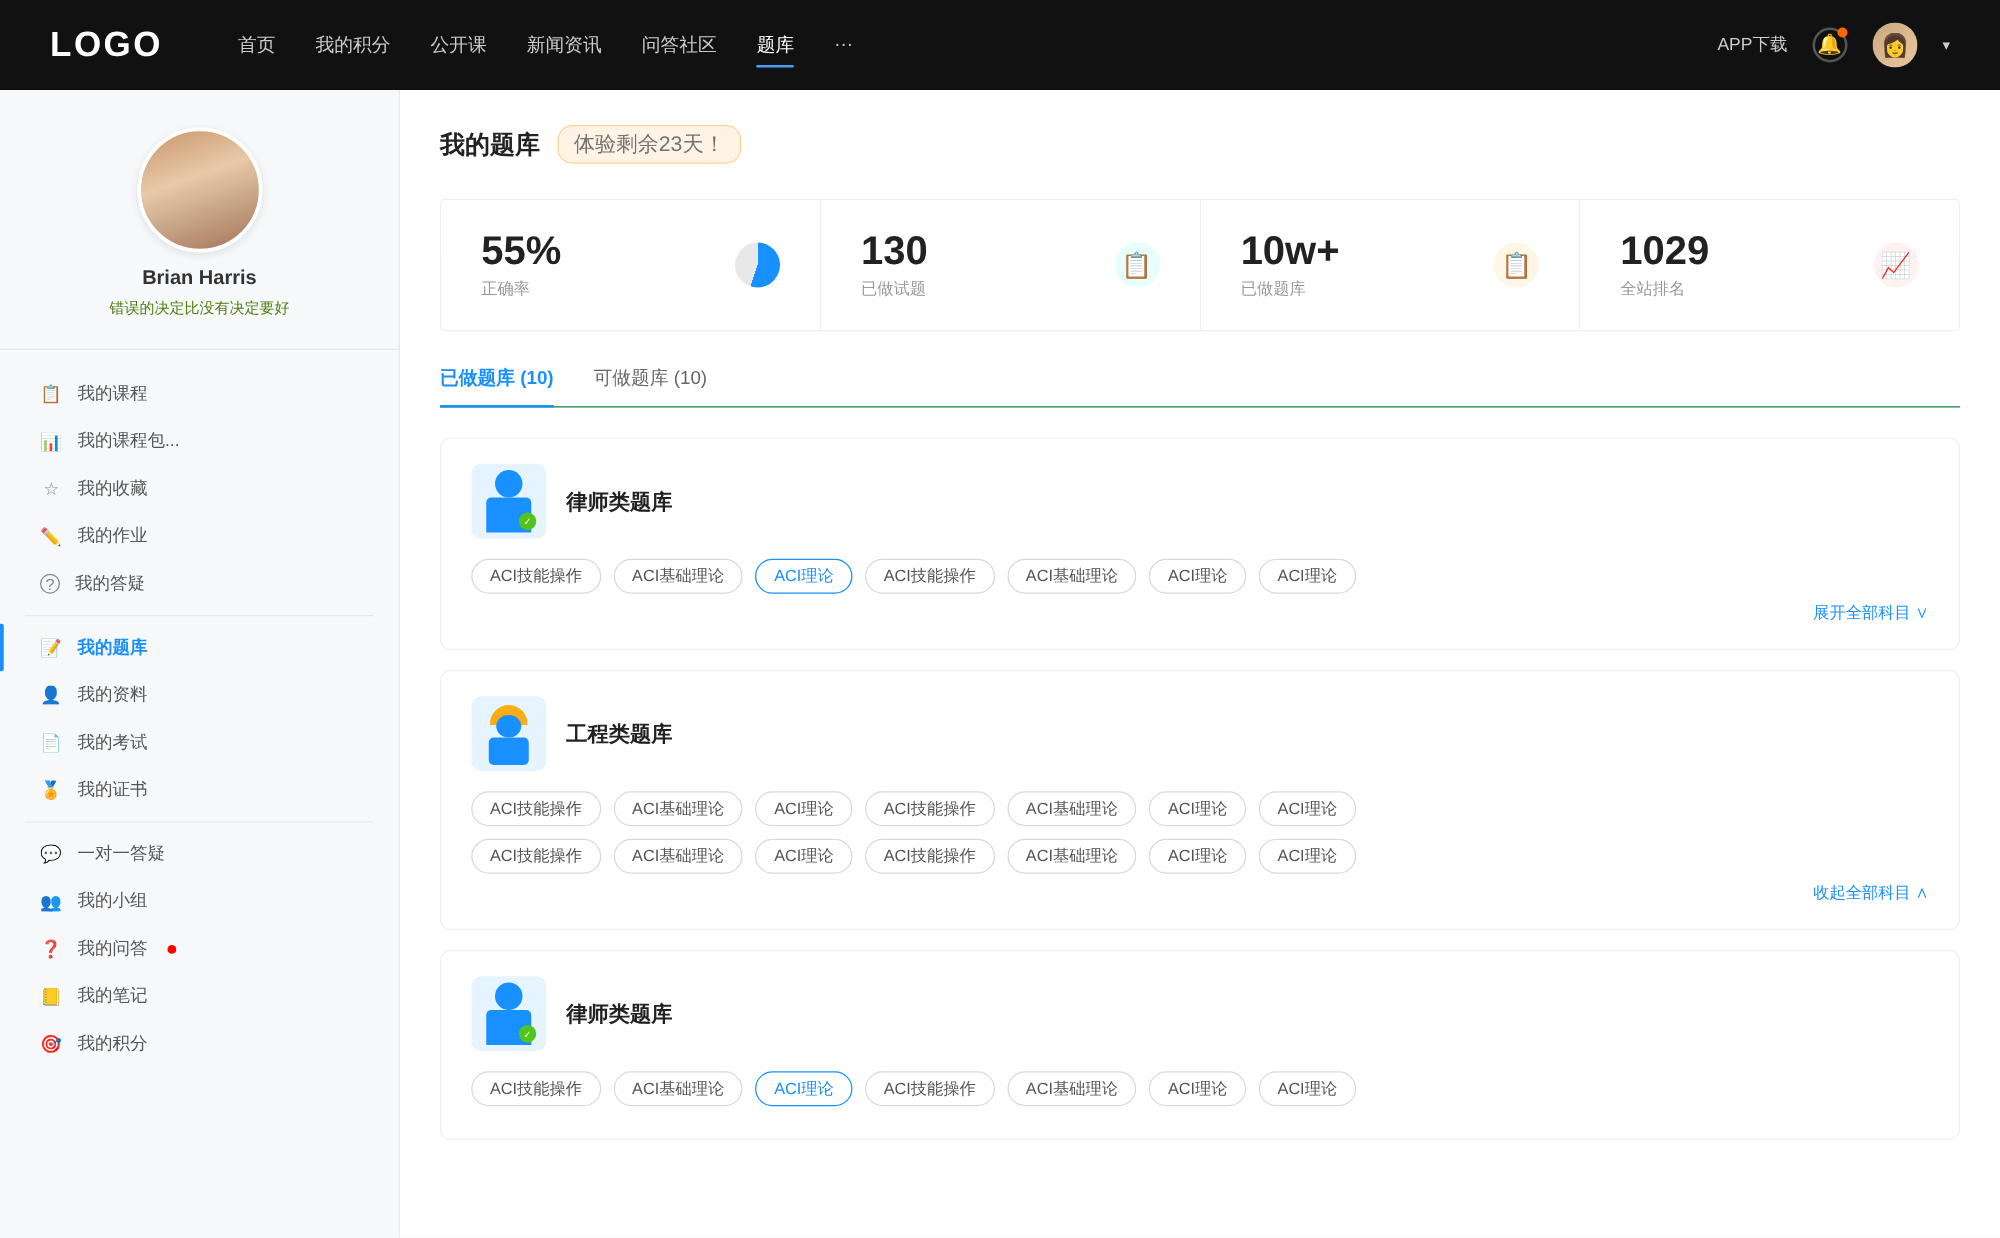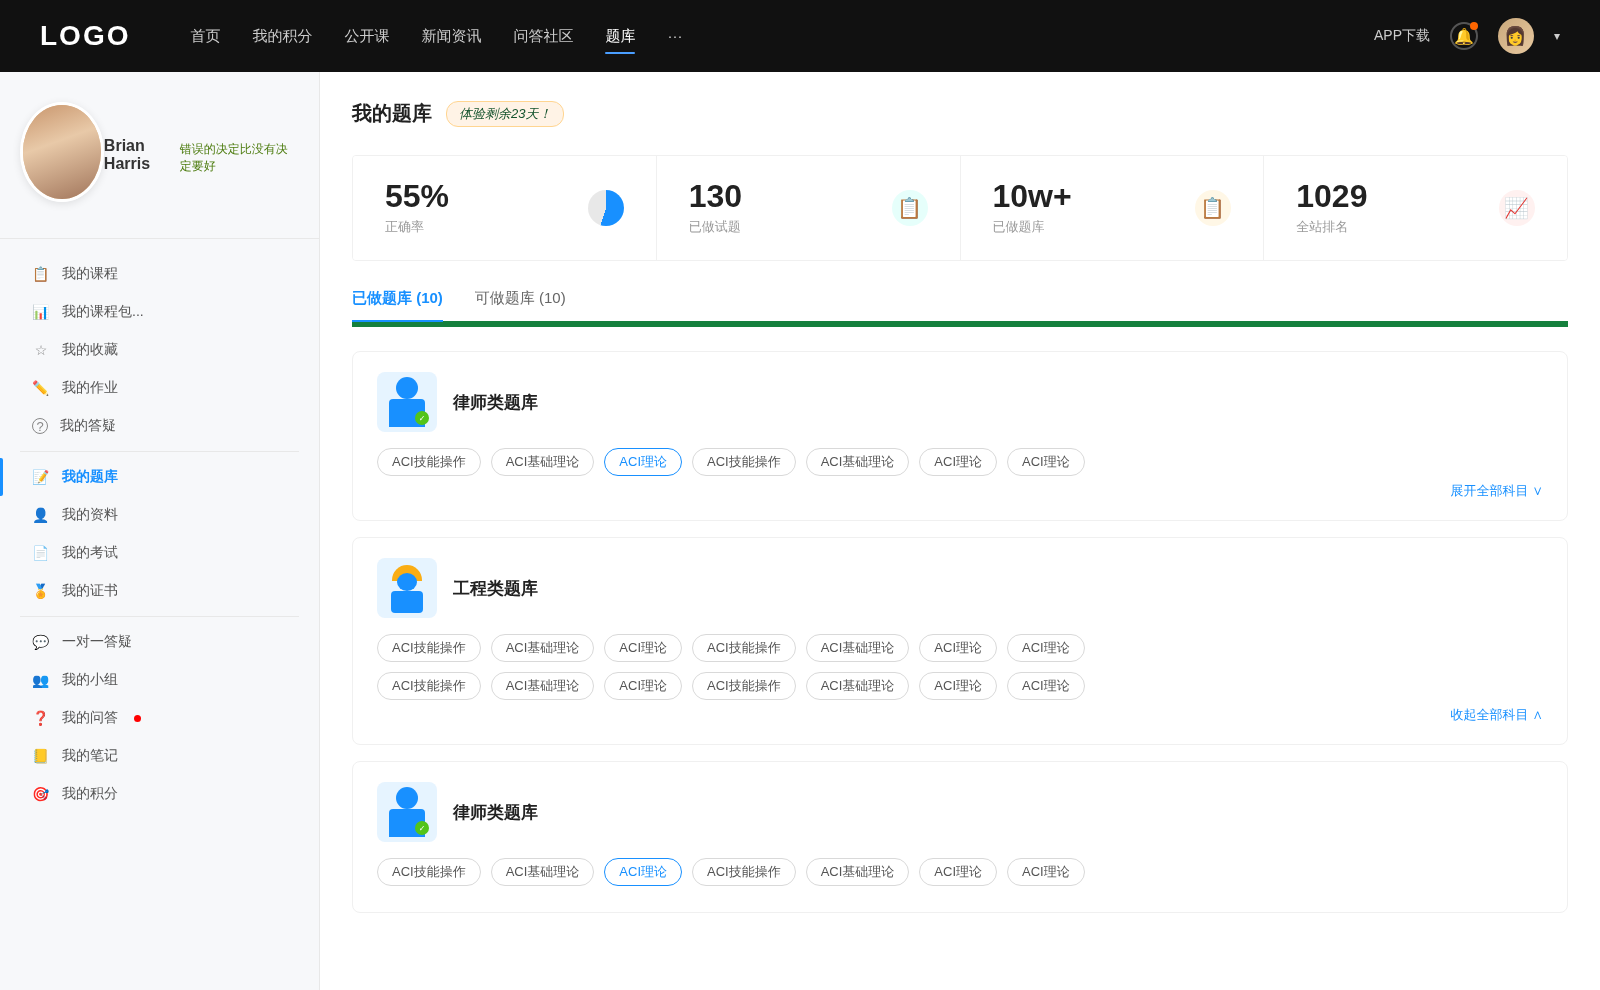--- a/index.html
+++ b/index.html
@@ -93,21 +93,21 @@
     
     .sidebar {
       width: 320px;
       background: #f7f8fa;
       border-right: 1px solid #e8e8e8;
       padding: 30px 0 20px 0;
       flex-shrink: 0;
     }
     .sidebar-profile {
       display: flex;
-      flex-direction: row;
+      flex-direction: column;
       align-items: center;
       padding: 0 20px 24px 20px;
       border-bottom: 1px solid #e8e8e8;
     }
     .profile-avatar {
       width: 100px; height: 100px;
       border-radius: 50%;
       background: linear-gradient(135deg, #d4a574, #e8c9a0);
       margin-bottom: 12px;
       overflow: hidden;
@@ -186,26 +186,25 @@
       gap: 14px;
       margin-bottom: 28px;
     }
     .page-title {
       font-size: 20px;
       font-weight: 700;
       color: #222;
     }
     .trial-badge {
       background: #fff3e6;
-      color: #14532d;
+      color: #737373;
       border: 1px solid #ffd591;
       border-radius: 12px;
       padding: 3px 12px;
-      font-size: 13px;
-      font-style: italic;
+      font-size: 17px;
     }
 
     
     .stats-row {
       display: flex;
       gap: 0;
       margin-bottom: 28px;
       border: 1px solid #f0f0f0;
       border-radius: 4px;
       overflow: hidden;
@@ -246,21 +245,21 @@
     .mini-pie {
       width: 36px; height: 36px;
       border-radius: 50%;
       background: conic-gradient(#1890ff 0% 55%, #e8e8e8 55% 100%);
     }
 
     
     .tabs-row {
       display: flex;
       gap: 32px;
-      border-bottom: 6px solid #15803d;
+      border-bottom: 1px solid #15803d;
       margin-bottom: 24px;
     }
     .tab {
       font-size: 15px;
       color: #666;
       padding-bottom: 12px;
       cursor: pointer;
       border-bottom: 2px solid transparent;
       margin-bottom: -1px;
     }

